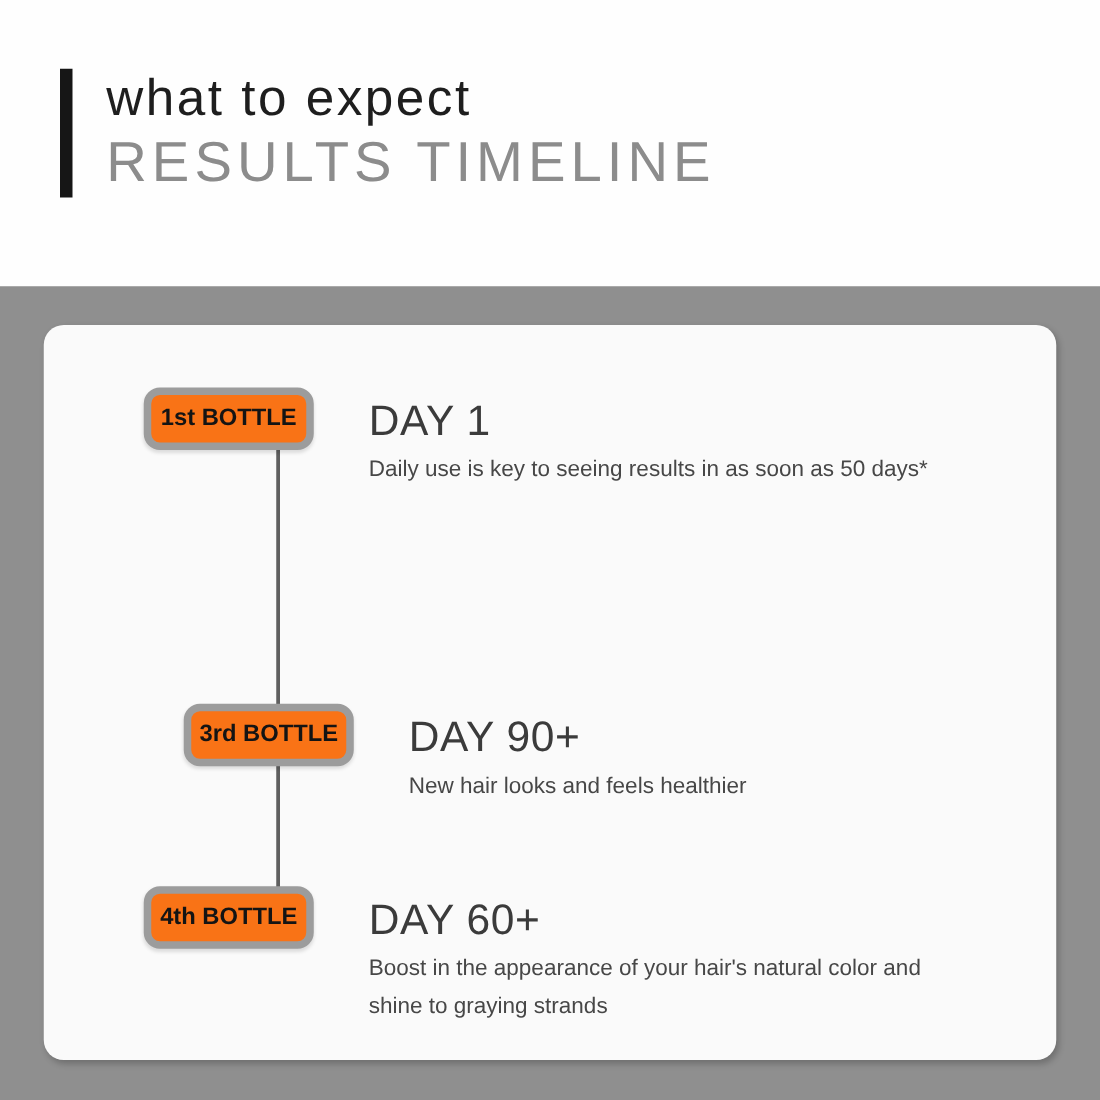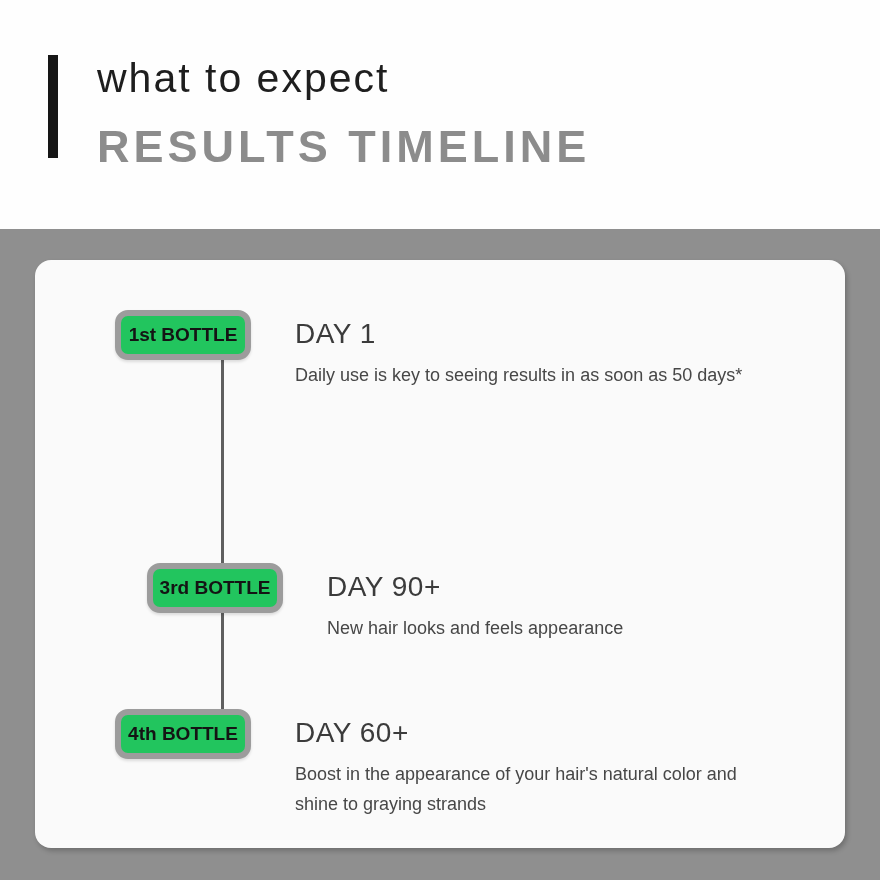--- a/index.html
+++ b/index.html
@@ -2,29 +2,29 @@
 <html style="--bar: #161616; --eyebrow: #1e1e1e; --title: #8c8c8c; --band: #8f8f8f; --card: #fafafa; --boxBorder: #9c9c9c; --connector: #5f5f5f; --heading: #3b3b3b; --desc: #474747;"><head>
 <meta charset="utf-8">
 <style>
   html,body{margin:0;padding:0;}
   .canvas{
     position:relative;width:880px;height:880px;overflow:hidden;
     background:#ffffff;font-family:"Liberation Sans",sans-serif;
   }
   
   .header{position:absolute;left:0;top:0;width:880px;height:229px;background:#fefefe;}
-  .title-block{position:absolute;left:48px;top:55px;display:flex;align-items:stretch;gap:12px;}
+  .title-block{position:absolute;left:48px;top:55px;display:flex;align-items:stretch;}
   .accent-bar{width:10px;height:103px;background:var(--bar,#161616);margin-right:27px;}
   .eyebrow{
     font-size:41px;line-height:46px;letter-spacing:2px;
     color:var(--eyebrow,#1e1e1e);font-weight:400;
   }
   .main-title{
     font-size:45px;line-height:52px;letter-spacing:4px;
-    color:var(--title,#8c8c8c);font-weight:700;margin-top:20px;
+    color:var(--title,#8c8c8c);font-weight:400;margin-top:3px;
   }
   
   .band{position:absolute;left:0;top:229px;width:880px;height:651px;background:var(--band,#8f8f8f);}
   .card{
     position:absolute;left:35px;top:31px;width:810px;height:588px;
     background:var(--card,#fafafa);border-radius:16px;
     box-shadow:2px 3px 5px rgba(0,0,0,0.22);
   }
   
   .connector{
@@ -32,31 +32,31 @@
     background:var(--connector,#5f5f5f);z-index:1;
   }
   .row{position:absolute;left:0;width:810px;height:120px;z-index:2;}
   .row-1{top:50px;}
   .row-2{top:178px;}
   .row-3{top:303px;margin-left:32px;}
   .row-4{top:433px;margin-top:16px;}
   .bottle-box{
     position:absolute;left:80px;top:0;width:136px;height:50px;
     box-sizing:border-box;border:6px solid var(--boxBorder,#9c9c9c);
-    border-radius:13px;background:#22c55e;
+    border-radius:13px;background:#f97316;
     display:flex;align-items:center;justify-content:center;
     box-shadow:0 2px 3px rgba(0,0,0,0.12);
   }
   .bottle-label{
     font-size:19px;font-weight:700;color:#141414;white-space:nowrap;
   }
   .row-content{position:absolute;left:260px;top:0;width:520px;}
   .day{
     position:absolute;left:0;top:8px;
-    font-size:28px;font-weight:400;color:var(--heading,#3b3b3b);
+    font-size:34px;font-weight:400;color:var(--heading,#3b3b3b);
     letter-spacing:0.5px;white-space:nowrap;
   }
   .desc{
     position:absolute;left:0;top:50px;width:500px;
     font-size:18px;line-height:30px;color:var(--desc,#474747);
     white-space:pre-line;
   }
 </style>
 </head>
 <body>
@@ -88,21 +88,21 @@
         </div>
       </div>
 
 
       <div class="row row-3">
         <div class="bottle-box">
           <span class="bottle-label">3rd BOTTLE</span>
         </div>
         <div class="row-content">
           <div class="day">DAY 90+</div>
-          <div class="desc">New hair looks and feels appearance</div>
+          <div class="desc">New hair looks and feels healthier</div>
         </div>
       </div>
 
       <div class="row row-4">
         <div class="bottle-box">
           <span class="bottle-label">4th BOTTLE</span>
         </div>
         <div class="row-content">
           <div class="day">DAY 60+</div>
           <div class="desc">Boost in the appearance of your hair's natural color and

